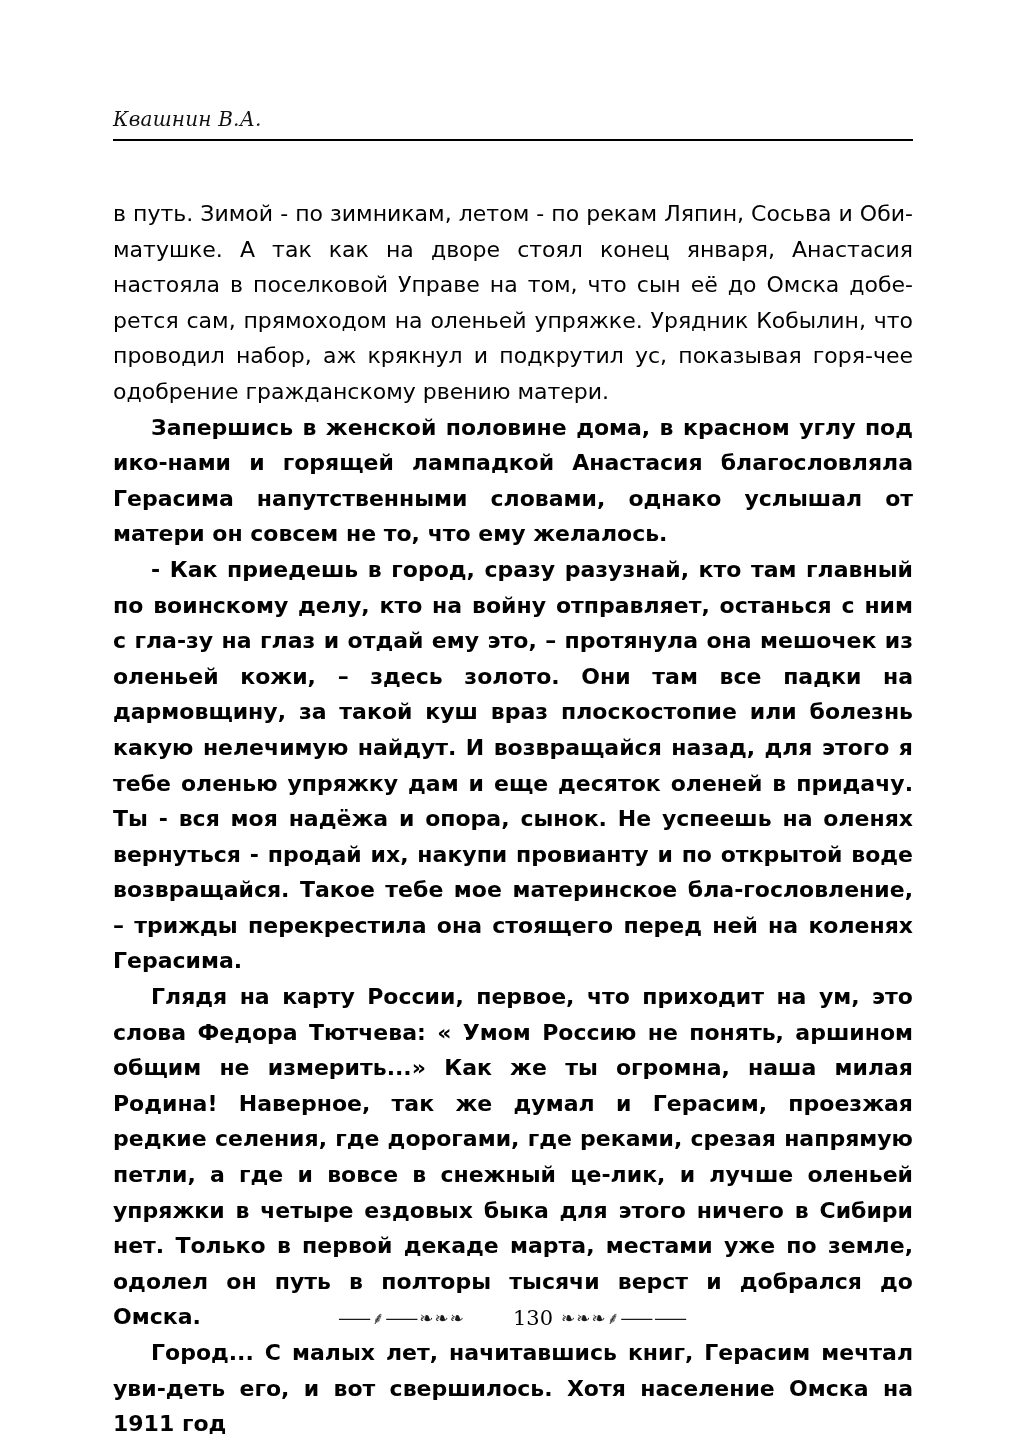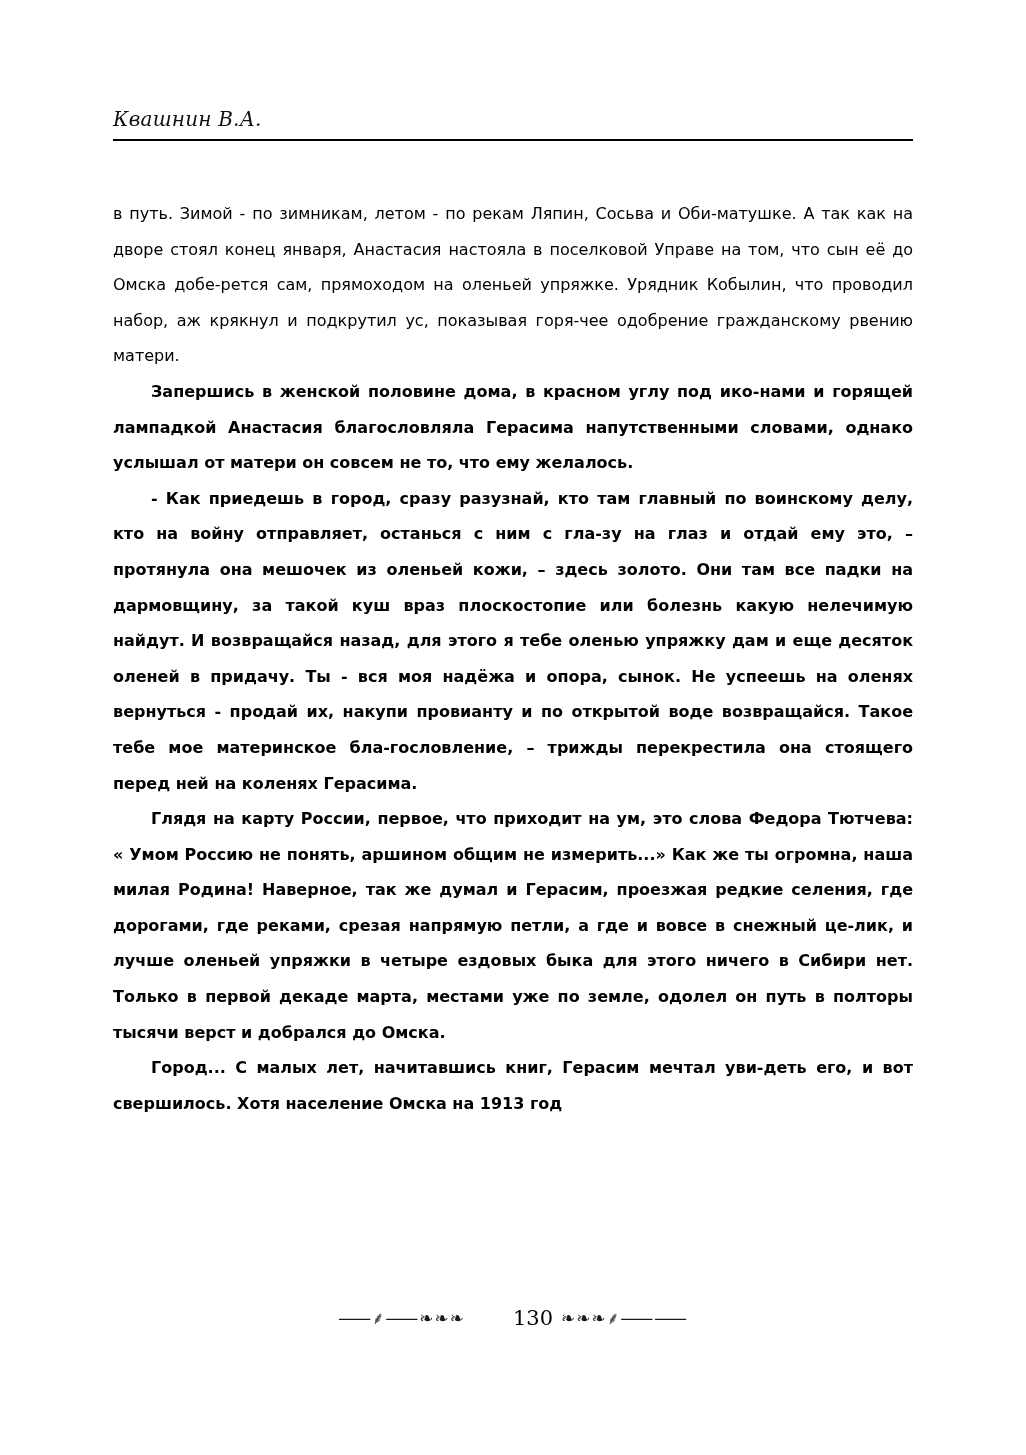--- a/index.html
+++ b/index.html
@@ -38,21 +38,21 @@
     width: 800px;
   }
   .body-block {
     position: absolute;
     left: 113px;
     top: 188px;
     width: 800px;
   }
   .para {
     margin: 0;
-    font-size: 16px;
+    font-size: 22px;
     line-height: 35.6px;
     text-align: justify;
     text-justify: inter-word;
     hyphens: manual;
     color: #000000;
   }
   .para.indent {
     text-indent: 38px;
     font-weight: bold;
   }
@@ -89,21 +89,21 @@
   <div class="header-block">
     <div class="running-head">Квашнин В.А.</div>
     <div class="header-rule"></div>
   </div>
 
   <div class="body-block">
     <p class="para">в путь. Зимой - по зимникам, летом - по рекам Ляпин, Сосьва и Оби-матушке.  А так как на дворе стоял конец января, Анастасия настояла в поселковой Управе на том, что сын её до Омска добе-рется сам, прямоходом на оленьей упряжке. Урядник Кобылин, что проводил набор, аж крякнул и подкрутил ус, показывая горя-чее одобрение гражданскому рвению матери.</p>
     <p class="para indent">Запершись в женской половине дома, в красном углу под ико-нами и горящей лампадкой  Анастасия благословляла Герасима напутственными словами, однако услышал от матери он совсем не то, что ему желалось.</p>
     <p class="para indent">- Как приедешь в город, сразу разузнай, кто там главный  по воинскому делу, кто на войну отправляет, останься с ним с гла-зу на глаз и отдай ему это, – протянула она мешочек из оленьей кожи, – здесь золото. Они там все падки на дармовщину, за такой куш враз  плоскостопие или болезнь какую нелечимую найдут. И возвращайся назад, для этого я тебе оленью упряжку дам и еще десяток оленей в придачу. Ты - вся моя надёжа и опора, сынок. Не успеешь на оленях вернуться - продай их, накупи провианту и по открытой воде возвращайся. Такое тебе мое материнское бла-гословление, – трижды перекрестила она стоящего перед ней на коленях Герасима.</p>
     <p class="para indent">Глядя на карту России, первое, что приходит на ум, это слова Федора Тютчева: « Умом Россию не понять, аршином общим не измерить...» Как же ты огромна,  наша милая Родина! Наверное, так же думал и Герасим, проезжая редкие селения, где дорогами, где реками, срезая напрямую петли, а где и вовсе в снежный це-лик, и лучше оленьей упряжки в  четыре ездовых быка для этого ничего в Сибири нет. Только в первой декаде марта, местами уже по земле, одолел он путь в  полторы  тысячи  верст и добрался до Омска.</p>
-    <p class="para indent">Город... С малых лет, начитавшись книг, Герасим мечтал уви-деть его, и вот свершилось. Хотя население Омска на 1913 год</p>
+    <p class="para indent">Город... С малых лет, начитавшись книг, Герасим мечтал уви-деть его, и вот свершилось. Хотя население Омска на 1911 год</p>
   </div>
 
   <div class="footer-block">
     <span class="orn">⸺⸙⸺❧❧❧</span>
     <span class="page-number">130</span>
     <span class="orn">❧❧❧⸙⸺⸺</span>
   </div>
 
 </div>
 

